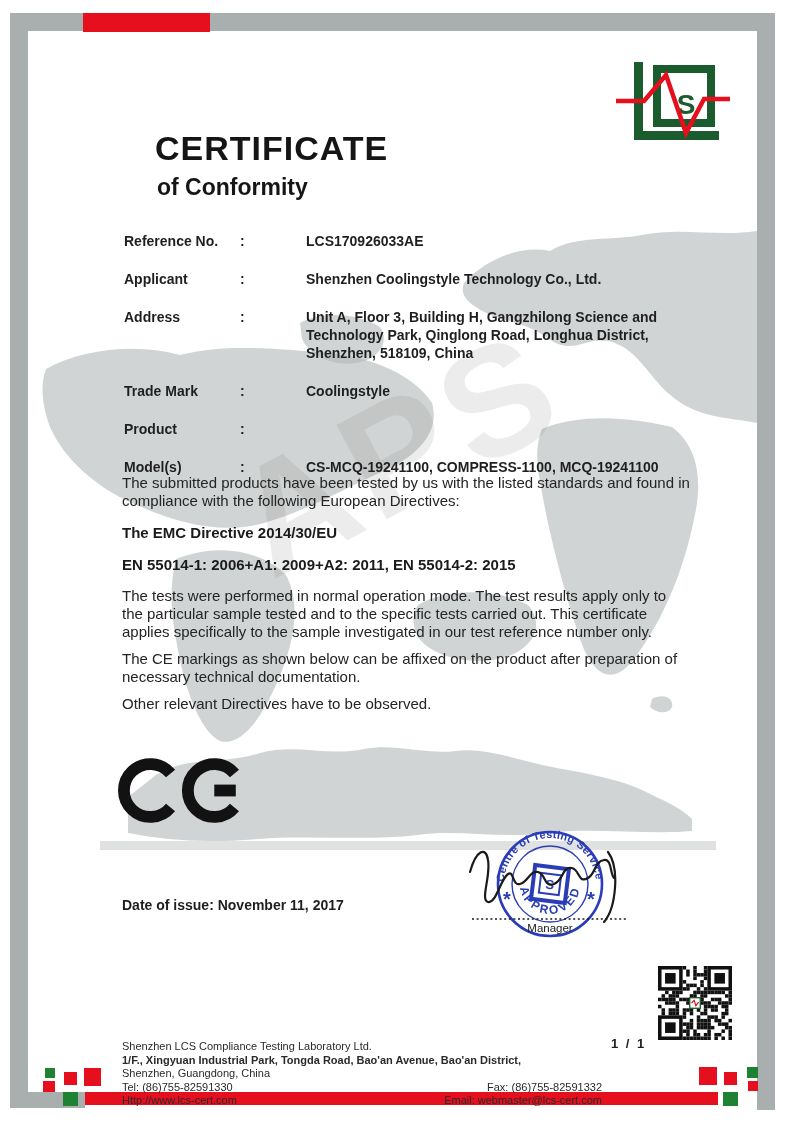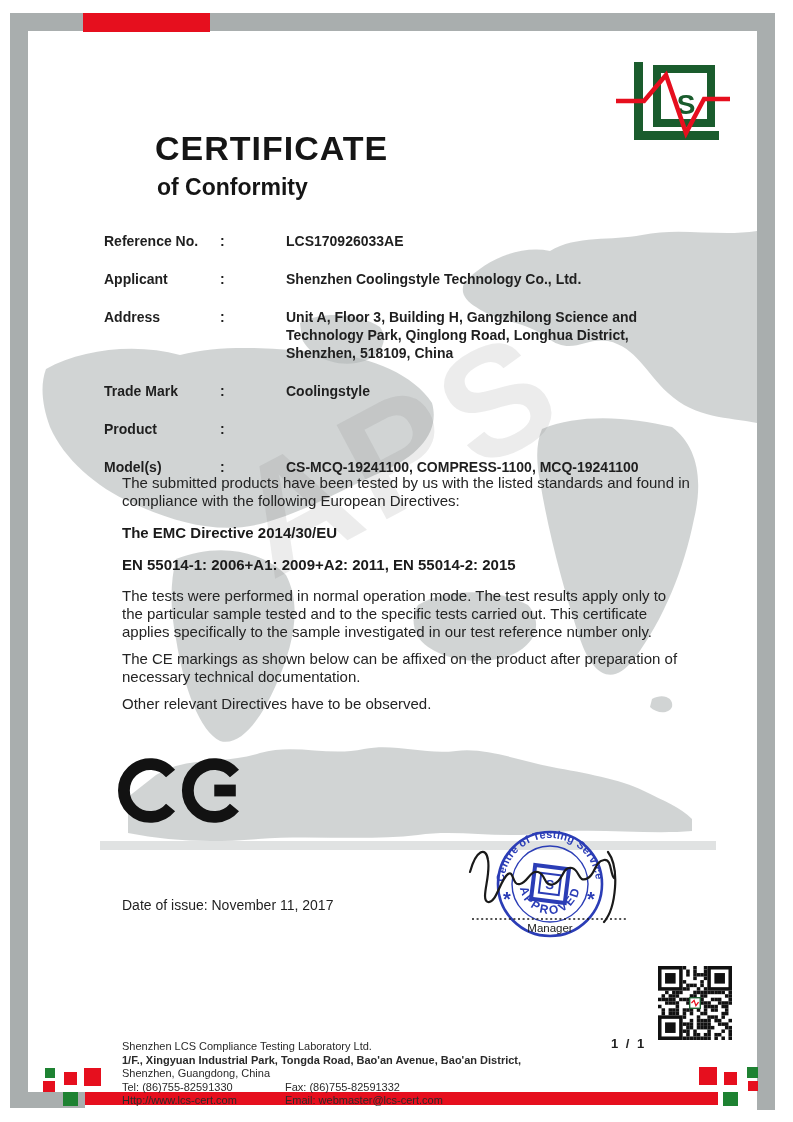--- a/index.html
+++ b/index.html
@@ -38,44 +38,44 @@
     user-select:none;pointer-events:none;
   }
 
   
   .logo-svg{position:absolute;left:616px;top:57px;}
   .title-block{position:absolute;left:128px;top:129px;margin-left:27px;}
   .title{font-size:34px;font-weight:bold;letter-spacing:1px;color:#151515;}
   .subtitle{font-size:23px;font-weight:bold;margin-top:6px;margin-left:2px;color:#151515;}
 
   
-  .fields{position:absolute;left:104px;top:232px;width:580px;font-size:14px;line-height:18px;}
+  .fields{position:absolute;left:124px;top:232px;width:580px;font-size:14px;line-height:18px;}
   .frow{display:flex;margin-bottom:20px;font-weight:bold;}
   .frow .lbl{width:116px;flex:none;}
   .frow .colon{width:18px;flex:none;}
   .frow .val{width:438px;padding-left:48px;}
 
   
   .bodytext{position:absolute;left:122px;top:474px;width:568px;font-size:15px;line-height:18px;color:#242424;}
   .bodytext p{margin:0;}
   .p-intro{margin-bottom:14px !important;}
   .p-directive{font-weight:bold;margin-bottom:14px !important;color:#1b1b1b;}
   .p-standards{font-weight:bold;margin-bottom:13px !important;color:#1b1b1b;}
   .p-test{margin-bottom:9px !important;}
   .p-ce{margin-bottom:9px !important;}
 
   
   .ce-svg{position:absolute;left:117px;top:742px;}
-  .date-line{position:absolute;left:122px;top:897px;font-size:14px;font-weight:normal;}
+  .date-line{position:absolute;left:122px;top:897px;font-size:14px;font-weight:bold;}
   .stamp-svg{position:absolute;left:460px;top:822px;}
 
   
   .footer{position:absolute;left:122px;top:1000px;font-size:11px;line-height:13.5px;color:#2a2a2a;width:480px;margin-top:40px;}
   .footer .bold{font-weight:bold;}
-  .pair{display:flex;}
+  .pair{display:flex;justify-content:space-between;}
   .pair .c1{width:163px;flex:none;}
   .qr-wrap{position:absolute;left:658px;top:966px;width:74px;height:74px;}
   .page-num{position:absolute;left:611px;top:1036px;font-size:13px;font-weight:bold;letter-spacing:2px;}
 </style>
 </head>
 <body>
 
 <div class="canvas">
 
   <svg class="map-svg" width="729" height="1061" viewBox="0 0 729 1061">

